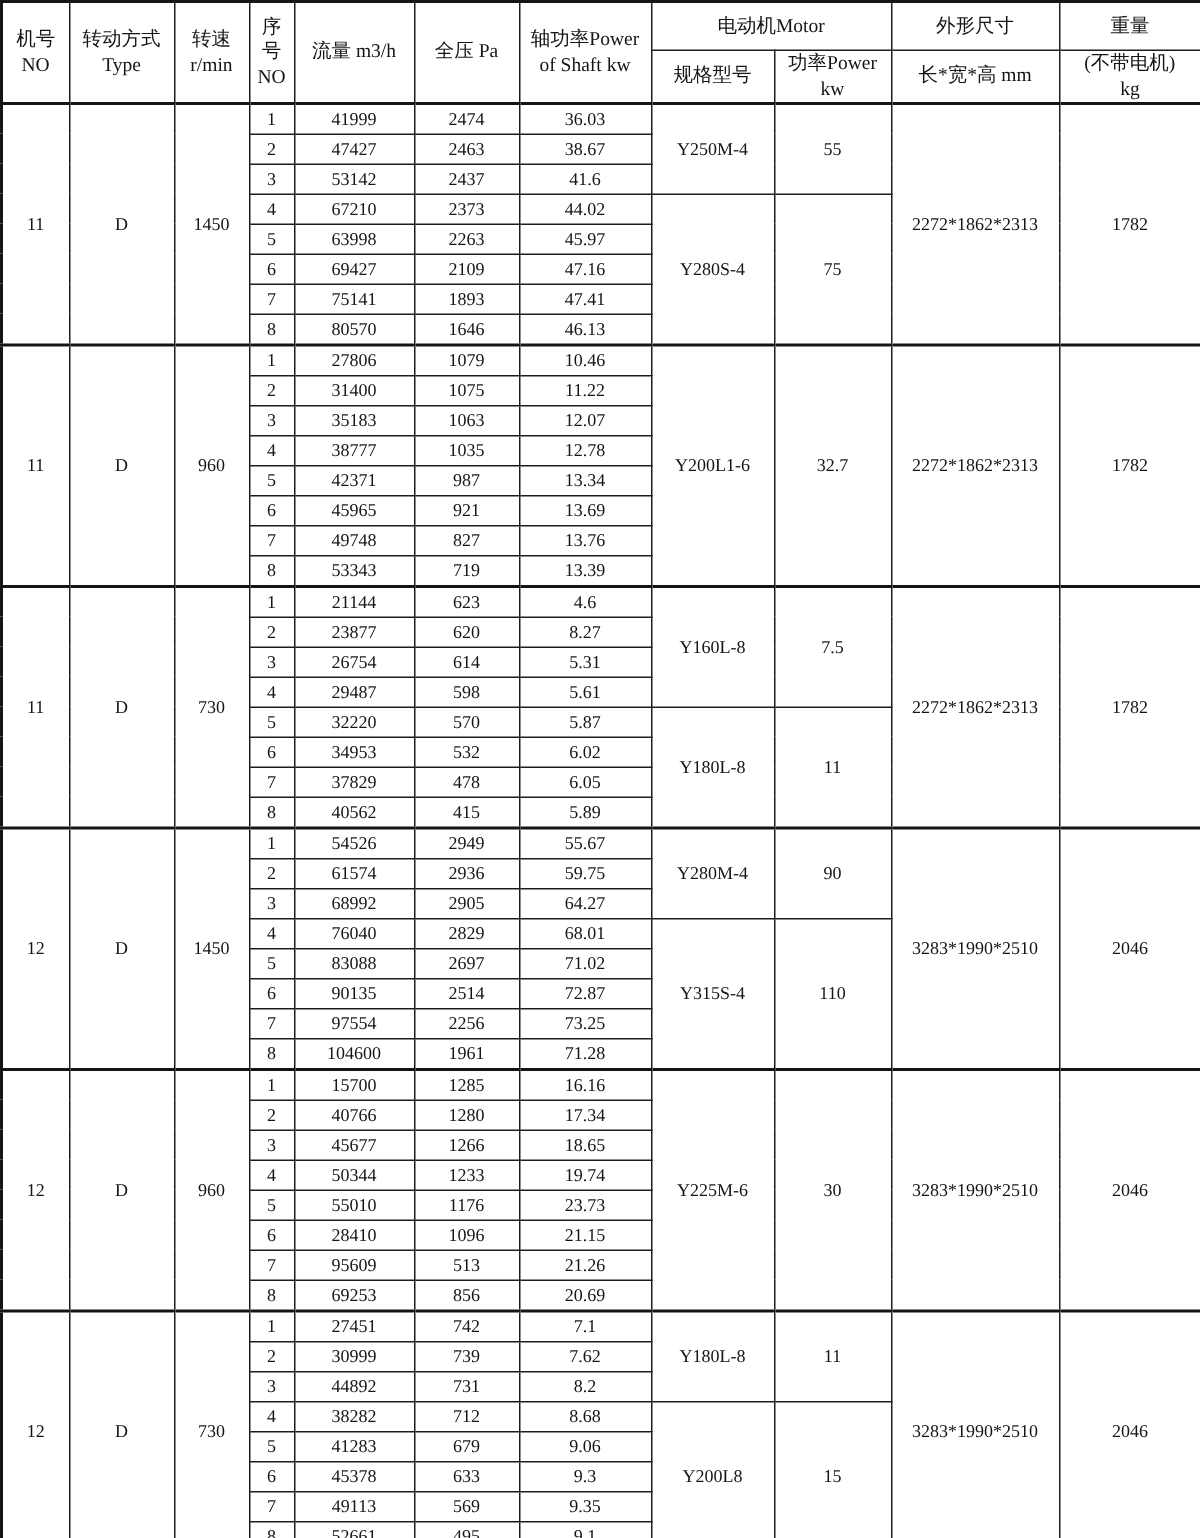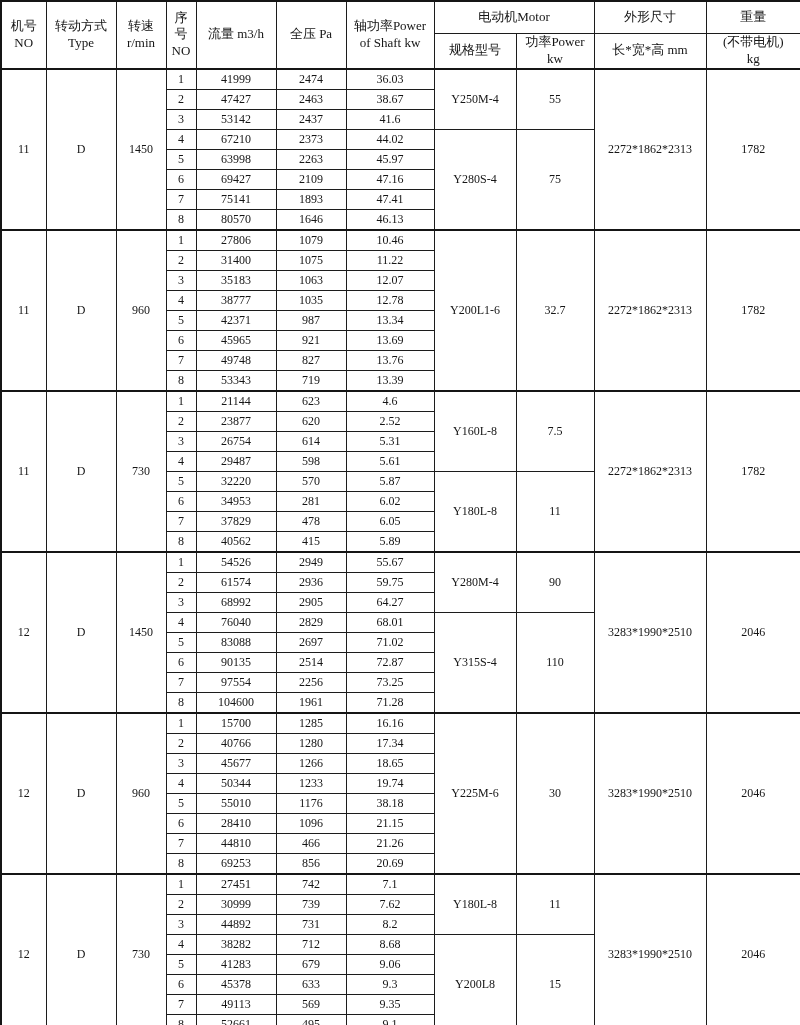--- a/index.html
+++ b/index.html
@@ -213,21 +213,21 @@
         <td>4.6</td>
         <td rowspan="4">Y160L-8</td>
         <td rowspan="4">7.5</td>
         <td rowspan="8">2272*1862*2313</td>
         <td rowspan="8">1782</td>
       </tr>
       <tr>
         <td>2</td>
         <td>23877</td>
         <td>620</td>
-        <td>2.52</td>
+        <td>8.27</td>
       </tr>
       <tr>
         <td>3</td>
         <td>26754</td>
         <td>614</td>
         <td>5.31</td>
       </tr>
       <tr>
         <td>4</td>
         <td>29487</td>
@@ -238,21 +238,21 @@
         <td class="group-start">5</td>
         <td class="group-start">32220</td>
         <td class="group-start">570</td>
         <td class="group-start">5.87</td>
         <td rowspan="4" class="group-start">Y180L-8</td>
         <td rowspan="4" class="group-start">11</td>
       </tr>
       <tr>
         <td>6</td>
         <td>34953</td>
-        <td>281</td>
+        <td>532</td>
         <td>6.02</td>
       </tr>
       <tr>
         <td>7</td>
         <td>37829</td>
         <td>478</td>
         <td>6.05</td>
       </tr>
       <tr>
         <td>8</td>
@@ -345,32 +345,32 @@
       <tr>
         <td>4</td>
         <td>50344</td>
         <td>1233</td>
         <td>19.74</td>
       </tr>
       <tr>
         <td>5</td>
         <td>55010</td>
         <td>1176</td>
-        <td>38.18</td>
+        <td>23.73</td>
       </tr>
       <tr>
         <td>6</td>
         <td>28410</td>
         <td>1096</td>
         <td>21.15</td>
       </tr>
       <tr>
         <td>7</td>
-        <td>44810</td>
-        <td>466</td>
+        <td>95609</td>
+        <td>513</td>
         <td>21.26</td>
       </tr>
       <tr>
         <td>8</td>
         <td>69253</td>
         <td>856</td>
         <td>20.69</td>
       </tr>
       <tr class="block-start">
         <td rowspan="8">12</td>

